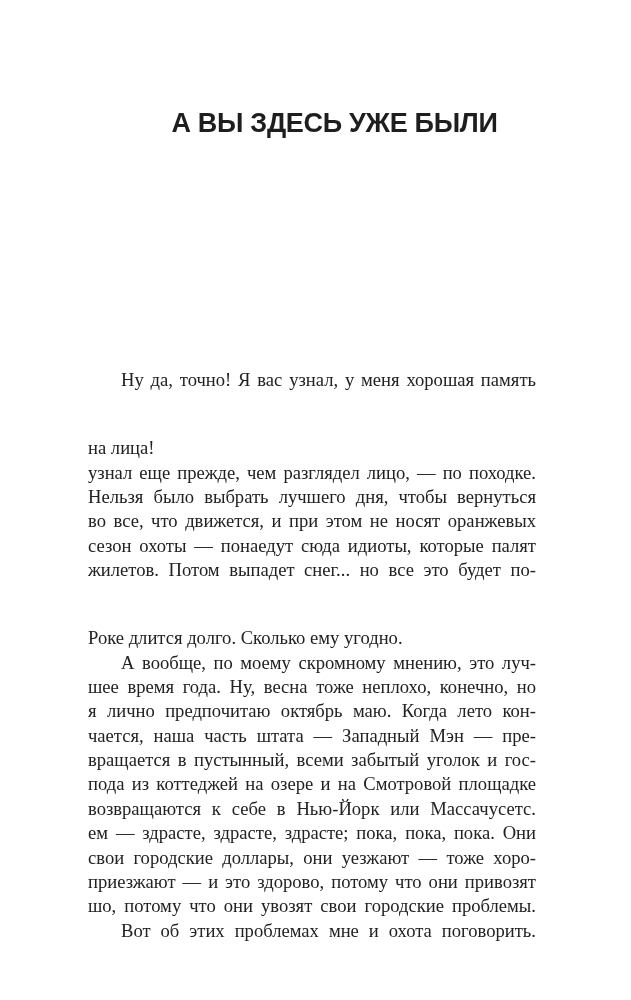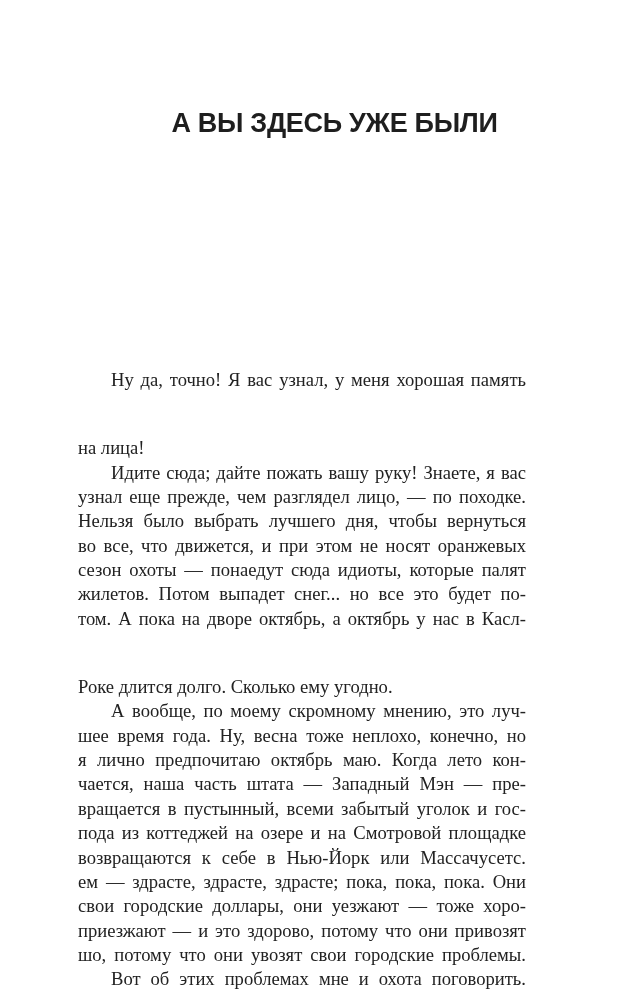--- a/index.html
+++ b/index.html
@@ -4,43 +4,41 @@
 <style>
   html, body { margin:0; padding:0; background:#ffffff; }
   body { width:631px; height:1000px; position:relative; overflow:hidden; }
   .title {
     position:absolute; left:0; width:631px; top:90px;
     text-align:center; font-family:"Liberation Sans", sans-serif;
     font-size:27px; color:#1e1e1e; letter-spacing:-0.3px;
     padding-left:38px; box-sizing:border-box;
   }
   .body-text {
-    position:absolute; left:78px; top:368px; width:448px;
+    position:absolute; left:88px; top:368px; width:448px;
     font-family:"Liberation Serif", serif; font-size:18.6px;
     line-height:24.35px; color:#222;
   }
   .line { display:block; white-space:nowrap; text-align:justify; text-align-last:justify; height:24.35px; }
   .line.indent { padding-left:33px; }
   .line.last { text-align-last:left;margin-top:44px; }
 </style>
 </head>
 <body>
 
 <h1 class="title">А ВЫ ЗДЕСЬ УЖЕ БЫЛИ</h1>
 
 <div class="body-text">
   <span class="line indent">Ну да, точно! Я вас узнал, у меня хорошая память</span>
   <span class="line last">на лица!</span>
-  <span class="line indent">Идите сюда; дайте пожать вашу руку! Знаете, я вас</span>
   <span class="line">узнал еще прежде, чем разглядел лицо, — по походке.</span>
   <span class="line">Нельзя было выбрать лучшего дня, чтобы вернуться</span>
   <span class="line">во все, что движется, и при этом не носят оранжевых</span>
   <span class="line">сезон охоты — понаедут сюда идиоты, которые палят</span>
   <span class="line">жилетов. Потом выпадет снег... но все это будет по-</span>
-  <span class="line">том. А пока на дворе октябрь, а октябрь у нас в Касл-</span>
   <span class="line last">Роке длится долго. Сколько ему угодно.</span>
   <span class="line indent">А вообще, по моему скромному мнению, это луч-</span>
   <span class="line">шее время года. Ну, весна тоже неплохо, конечно, но</span>
   <span class="line">я лично предпочитаю октябрь маю. Когда лето кон-</span>
   <span class="line">чается, наша часть штата — Западный Мэн — пре-</span>
   <span class="line">вращается в пустынный, всеми забытый уголок и гос-</span>
   <span class="line">пода из коттеджей на озере и на Смотровой площадке</span>
   <span class="line">возвращаются к себе в Нью-Йорк или Массачусетс.</span>
   <span class="line">ем — здрасте, здрасте, здрасте; пока, пока, пока. Они</span>
   <span class="line">свои городские доллары, они уезжают — тоже хоро-</span>

